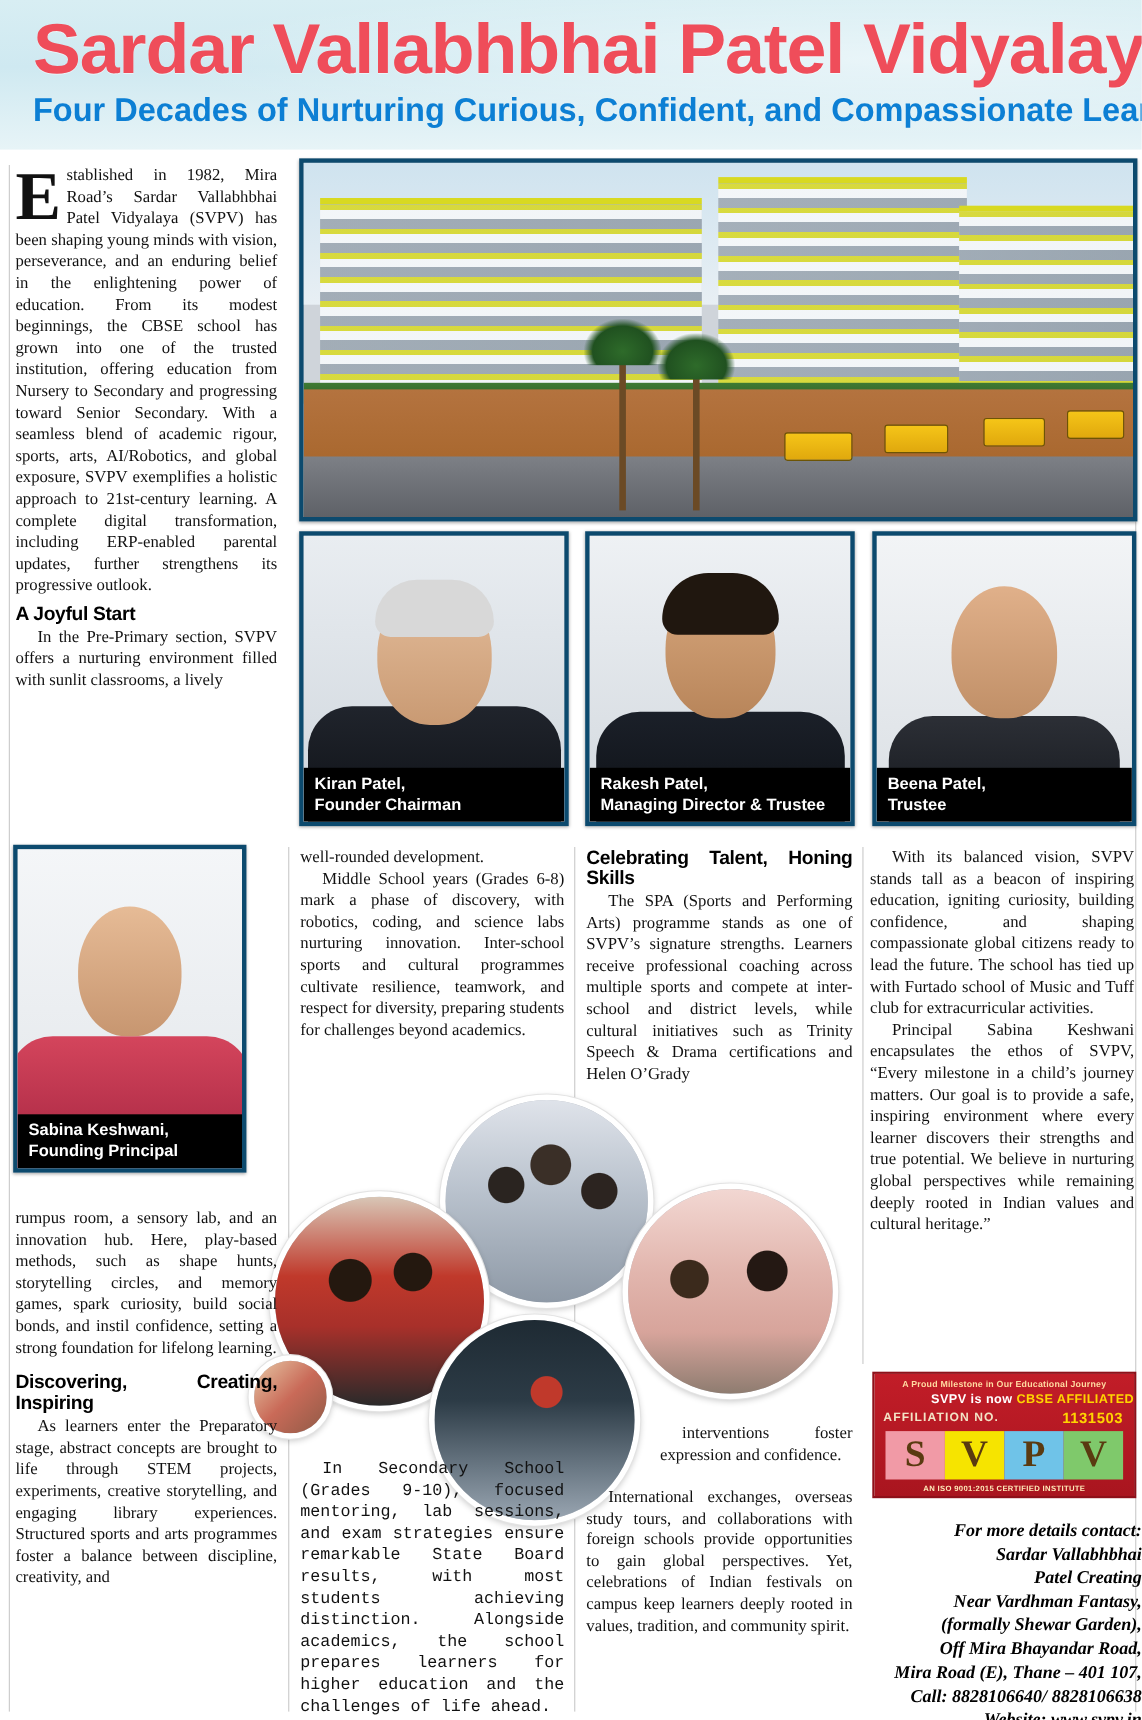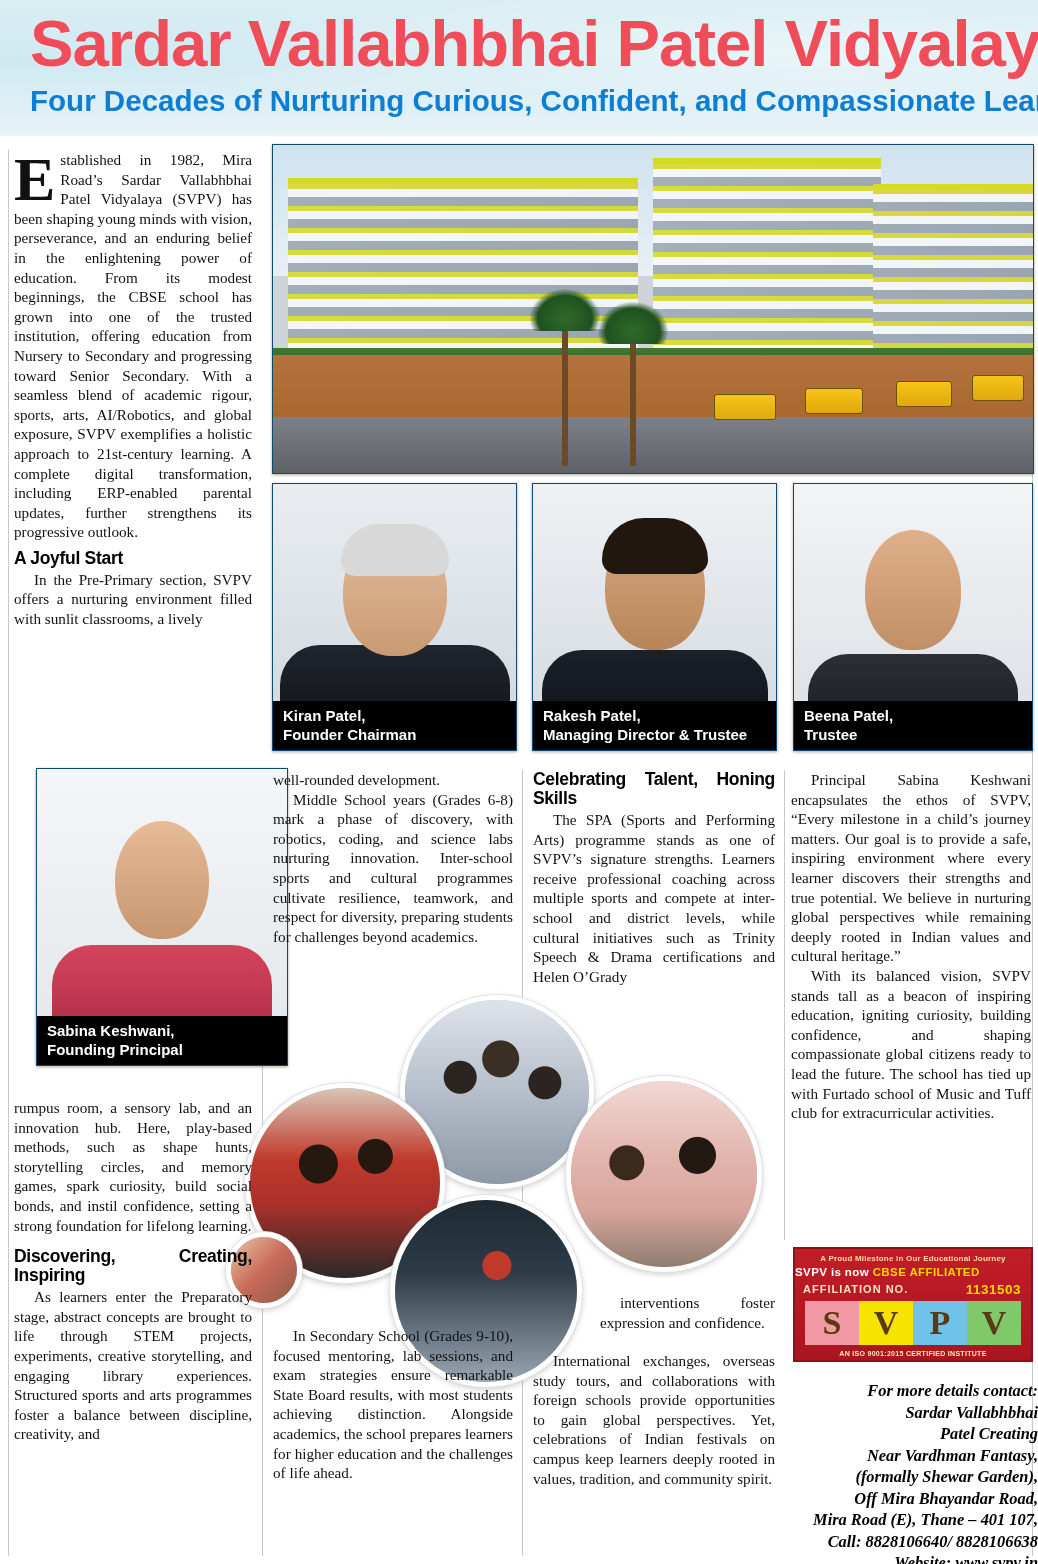--- a/index.html
+++ b/index.html
@@ -47,21 +47,21 @@
     font-weight:700; font-size:17.5px; line-height:19px;
     color:#000; margin:7px 0 2px 0; letter-spacing:-0.3px;
   }
 
   
   .vrule{ position:absolute; width:1px; background:#c9c9c9; }
 
   
   .photo{
     position:absolute; background:#cfd4da; overflow:hidden;
-    border:1px solid #0c4a6e;
+    border:4px solid #0c4a6e;
     box-shadow:0 1px 3px rgba(0,0,0,.35);
   }
   .cap{
     position:absolute; left:0; right:0; bottom:0;
     background:#000; color:#fff;
     font-family:"Liberation Sans", sans-serif;
     font-weight:700; font-size:15px; line-height:19px;
     padding:5px 8px 6px 10px;
   }
 
@@ -109,21 +109,21 @@
          overflow:hidden; background:#b9bec6; }
   .circ .inner{ position:absolute; inset:0; }
 
   
   #logobox{ position:absolute; left:793px; top:1247px; width:240px; height:115px;
             background:linear-gradient(180deg,#c21d28 0%,#a9151f 100%);
             border:2px solid #8e1019; overflow:hidden; }
   #logo-l1{ position:absolute; left:0; right:0; top:5px; text-align:center;
             font-family:"Liberation Sans", sans-serif; font-size:8px; font-weight:700;
             color:#ffd9a0; letter-spacing:.2px; }
-  #logo-l2{ position:absolute; left:0; right:0; top:17px; text-align:left;
+  #logo-l2{ position:absolute; left:0; right:0; top:17px; text-align:right;
             font-family:"Liberation Sans", sans-serif; font-size:11.5px; font-weight:700;
             color:#ffffff; letter-spacing:.4px; }
   #logo-l2 b{ color:#ffd400; }
   #logo-l3{ position:absolute; left:8px; top:34px; right:8px;
             font-family:"Liberation Sans", sans-serif; font-size:11px; font-weight:700;
             color:#f3e3c6; letter-spacing:1px; }
   #logo-no{ position:absolute; right:10px; top:33px;
             font-family:"Liberation Sans", sans-serif; font-size:13.5px; font-weight:700;
             color:#ffd400; letter-spacing:.5px; }
   #logo-letters{ position:absolute; left:10px; right:10px; top:52px; height:44px;
@@ -222,21 +222,21 @@
     <div class="torso" style="bottom:0; width:210px; height:96px; background:linear-gradient(180deg,#2c2f36,#14171c);"></div>
     <div class="head" style="top:46px; width:96px; height:120px; background:linear-gradient(180deg,#e0b08a,#c08f67);"></div>
     <div class="head" style="top:36px; width:140px; height:120px; background:#1a120c; border-radius:66px 66px 40px 40px; z-index:-1;"></div>
   </div>
   <div class="cap">
     <div>Beena Patel,</div>
     <div>Trustee</div>
   </div>
 </div>
 
-<div class="photo" style="left:12px; top:768px; width:252px; height:298px;margin-left:24px;">
+<div class="photo" style="left:12px; top:768px; width:212px; height:298px;">
   <div class="por-img">
     <div class="por-bg" style="background:linear-gradient(180deg,#f4f6f8 0%,#e2e6ea 100%);"></div>
     <div class="torso" style="bottom:0; width:220px; height:120px; background:linear-gradient(180deg,#d4455c,#a32440);"></div>
     <div class="head" style="top:52px; width:94px; height:118px; background:linear-gradient(180deg,#e6bb96,#c79670);"></div>
     <div class="head" style="top:42px; width:132px; height:126px; background:#211611; border-radius:64px 64px 40px 40px; z-index:-1;"></div>
   </div>
   <div class="cap">
     <div>Sabina Keshwani,</div>
     <div>Founding Principal</div>
   </div>
@@ -284,40 +284,40 @@
   <p class="noind">rumpus room, a sensory lab, and an innovation hub. Here, play-based methods, such as shape hunts, storytelling circles, and memory games, spark curiosity, build social bonds, and instil confidence, setting a strong foundation for lifelong learning.</p>
   <div class="subhead" style="margin-top:12px;">Discovering, Creating, Inspiring</div>
   <p>As learners enter the Preparatory stage, abstract concepts are brought to life through STEM projects, experiments, creative storytelling, and engaging library experiences. Structured sports and arts programmes foster a balance between discipline, creativity, and</p>
 </div>
 
 <div class="col-text" style="position:absolute; left:273px; top:770px; width:240px;">
   <p class="noind">well-rounded development.</p>
   <p>Middle School years (Grades 6-8) mark a phase of discovery, with robotics, coding, and science labs nurturing innovation. Inter-school sports and cultural programmes cultivate resilience, teamwork, and respect for diversity, preparing students for challenges beyond academics.</p>
 </div>
 
-<div class="col-text" style="position:absolute; left:273px; top:1326px; width:240px;">
+<div class="col-text" style="position:absolute; left:273px; top:1326px; width:240px;font-family:Liberation Mono, monospace;">
   <p>In Secondary School (Grades 9-10), focused mentoring, lab sessions, and exam strategies ensure remarkable State Board results, with most students achieving distinction. Alongside academics, the school prepares learners for higher education and the challenges of life ahead.</p>
 </div>
 
 <div class="col-text" style="position:absolute; left:533px; top:770px; width:242px;">
   <div class="subhead" style="margin-top:0;">Celebrating Talent, Honing Skills</div>
   <p>The SPA (Sports and Performing Arts) programme stands as one of SVPV’s signature strengths. Learners receive professional coaching across multiple sports and compete at inter-school and district levels, while cultural initiatives such as Trinity Speech &amp; Drama certifications and Helen O’Grady</p>
 </div>
 
 <div class="col-text" style="position:absolute; left:600px; top:1293px; width:175px;">
   <p>interventions foster expression and confidence.</p>
 </div>
 
 <div class="col-text" style="position:absolute; left:533px; top:1351px; width:242px;">
   <p>International exchanges, overseas study tours, and collaborations with foreign schools provide opportunities to gain global perspectives. Yet, celebrations of Indian festivals on campus keep learners deeply rooted in values, tradition, and community spirit.</p>
 </div>
 
 <div class="col-text" style="position:absolute; left:791px; top:770px; width:240px;">
+  <p>With its balanced vision, SVPV stands tall as a beacon of inspiring education, igniting curiosity, building confidence, and shaping compassionate global citizens ready to lead the future. The school has tied up with Furtado school of Music and Tuff club for extracurricular activities.</p>
   <p>Principal Sabina Keshwani encapsulates the ethos of SVPV, “Every milestone in a child’s journey matters. Our goal is to provide a safe, inspiring environment where every learner discovers their strengths and true potential. We believe in nurturing global perspectives while remaining deeply rooted in Indian values and cultural heritage.”</p>
-  <p>With its balanced vision, SVPV stands tall as a beacon of inspiring education, igniting curiosity, building confidence, and shaping compassionate global citizens ready to lead the future. The school has tied up with Furtado school of Music and Tuff club for extracurricular activities.</p>
 </div>
 
 <div id="logobox">
   <div id="logo-l1">A Proud Milestone in Our Educational Journey</div>
   <div id="logo-l2"><span>SVPV is now </span><b>CBSE AFFILIATED</b></div>
   <div id="logo-l3">AFFILIATION NO.</div>
   <div id="logo-no">1131503</div>
   <div id="logo-letters">
     <div style="background:#f19aa6;">S</div>
     <div style="background:#f6e400;">V</div>

